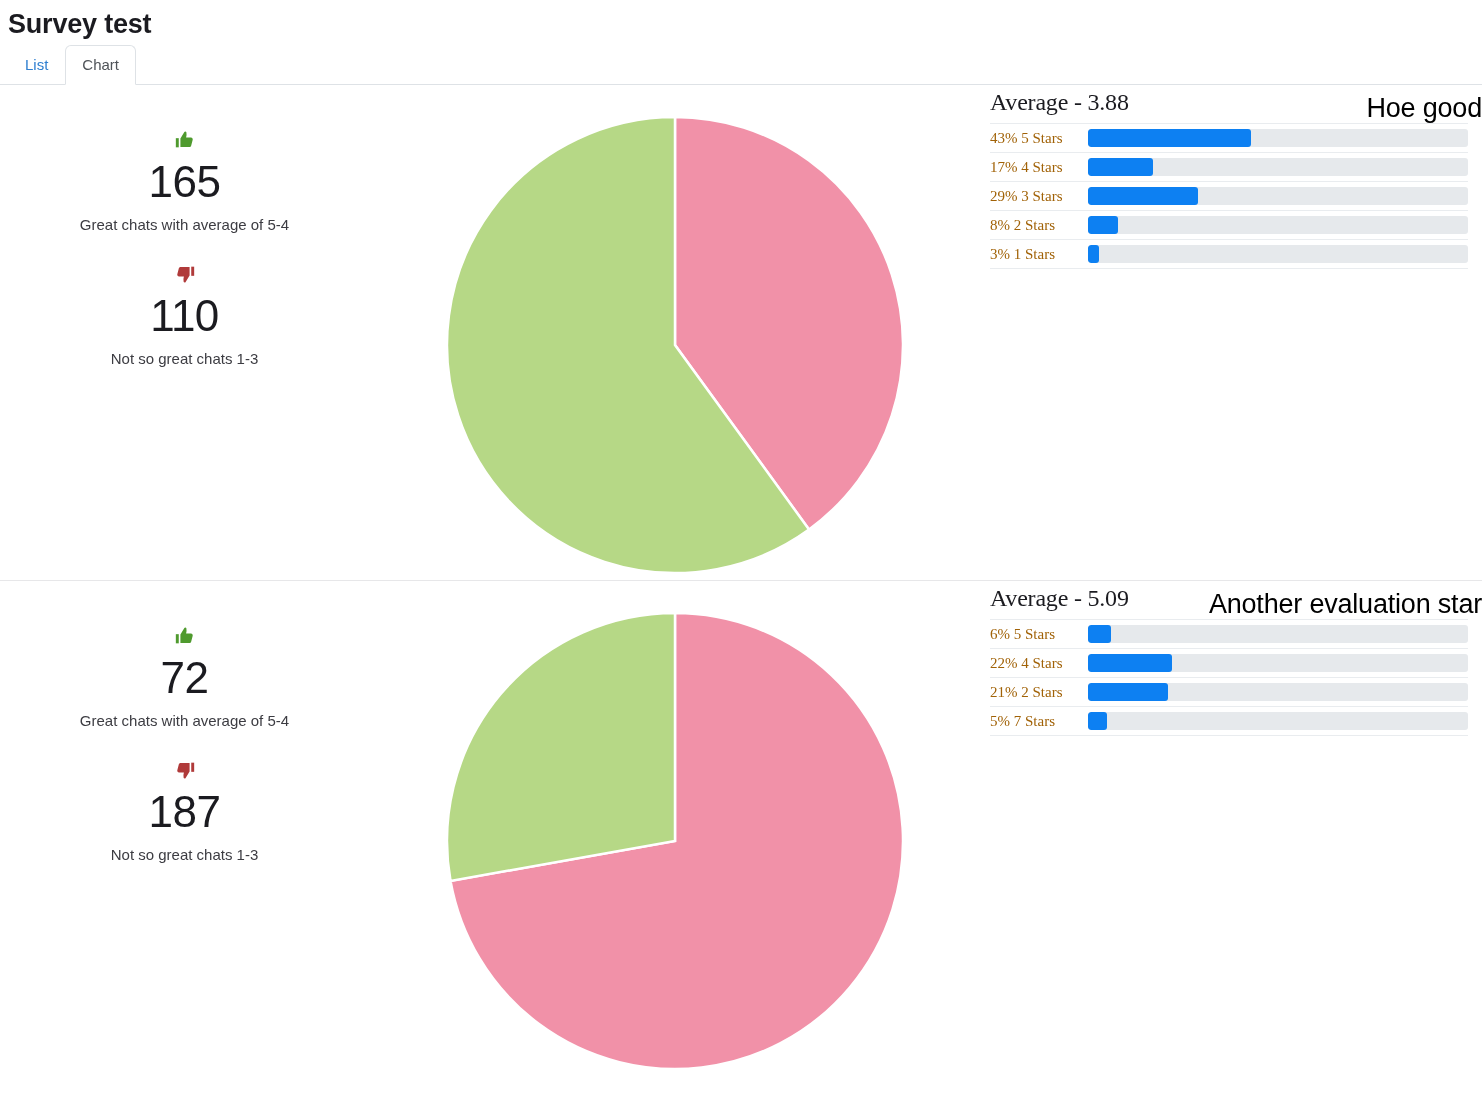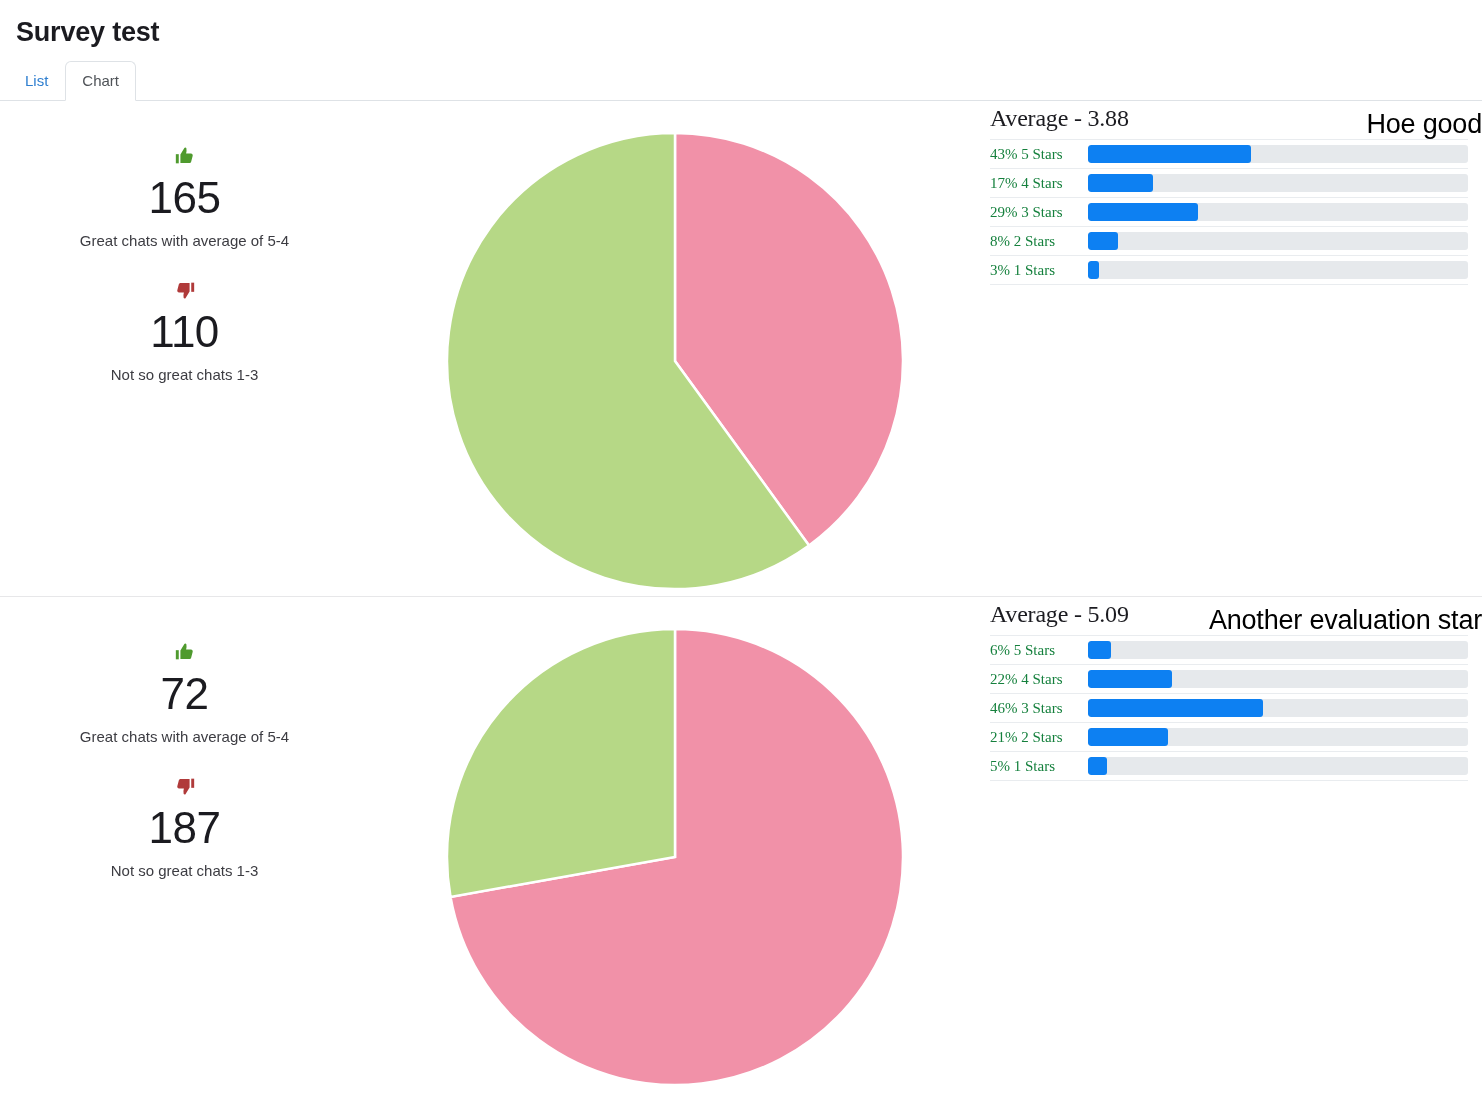--- a/index.html
+++ b/index.html
@@ -12,21 +12,21 @@
     overflow: hidden;
   }
 
   
   .page-title {
     font-size: 27px;
     font-weight: 700;
     letter-spacing: -0.2px;
     color: #1b1b20;
     padding: 8px 0 6px 8px;
-    margin: 8px;
+    margin: 0;
     line-height: 1.2;
   }
 
   
   .tabs {
     display: flex;
     align-items: flex-end;
     padding-left: 8px;
     border-bottom: 1px solid #dee2e6;
     height: 39px;
@@ -129,21 +129,21 @@
   }
   .bar-table tr { border-top: 1px solid #e9ecef; }
   .bar-table tr:last-child { border-bottom: 1px solid #e9ecef; }
   .bar-table td {
     padding: 5px 0;
     vertical-align: middle;
   }
   .bar-label {
     width: 98px;
     font-size: 15px;
-    color: #15803d;
+    color: #a16207;
     white-space: nowrap;
     padding-left: 4px;
   }
   .bar-cell { padding-left: 6px; }
   .bar-track {
     position: relative;
     height: 18px;
     background: #e6e9ec;
     border-radius: 3px;
     overflow: hidden;
@@ -299,37 +299,29 @@
           </tr>
           <tr>
             <td class="bar-label">22% 4 Stars</td>
             <td class="bar-cell">
               <div class="bar-track">
                 <div class="bar-fill" style="width: 22%; background: rgb(13, 128, 242);"></div>
               </div>
             </td>
           </tr>
           <tr>
-            <td class="bar-label">46% 3 Stars</td>
-            <td class="bar-cell">
-              <div class="bar-track">
-                <div class="bar-fill" style="width: 46%; background: rgb(13, 128, 242);"></div>
-              </div>
-            </td>
-          </tr>
-          <tr>
             <td class="bar-label">21% 2 Stars</td>
             <td class="bar-cell">
               <div class="bar-track">
                 <div class="bar-fill" style="width: 21%; background: rgb(13, 128, 242);"></div>
               </div>
             </td>
           </tr>
           <tr>
-            <td class="bar-label">5% 1 Stars</td>
+            <td class="bar-label">5% 7 Stars</td>
             <td class="bar-cell">
               <div class="bar-track">
                 <div class="bar-fill" style="width: 5%; background: rgb(13, 128, 242);"></div>
               </div>
             </td>
           </tr>
         </tbody>
     </table>
   </div>
 </div>

